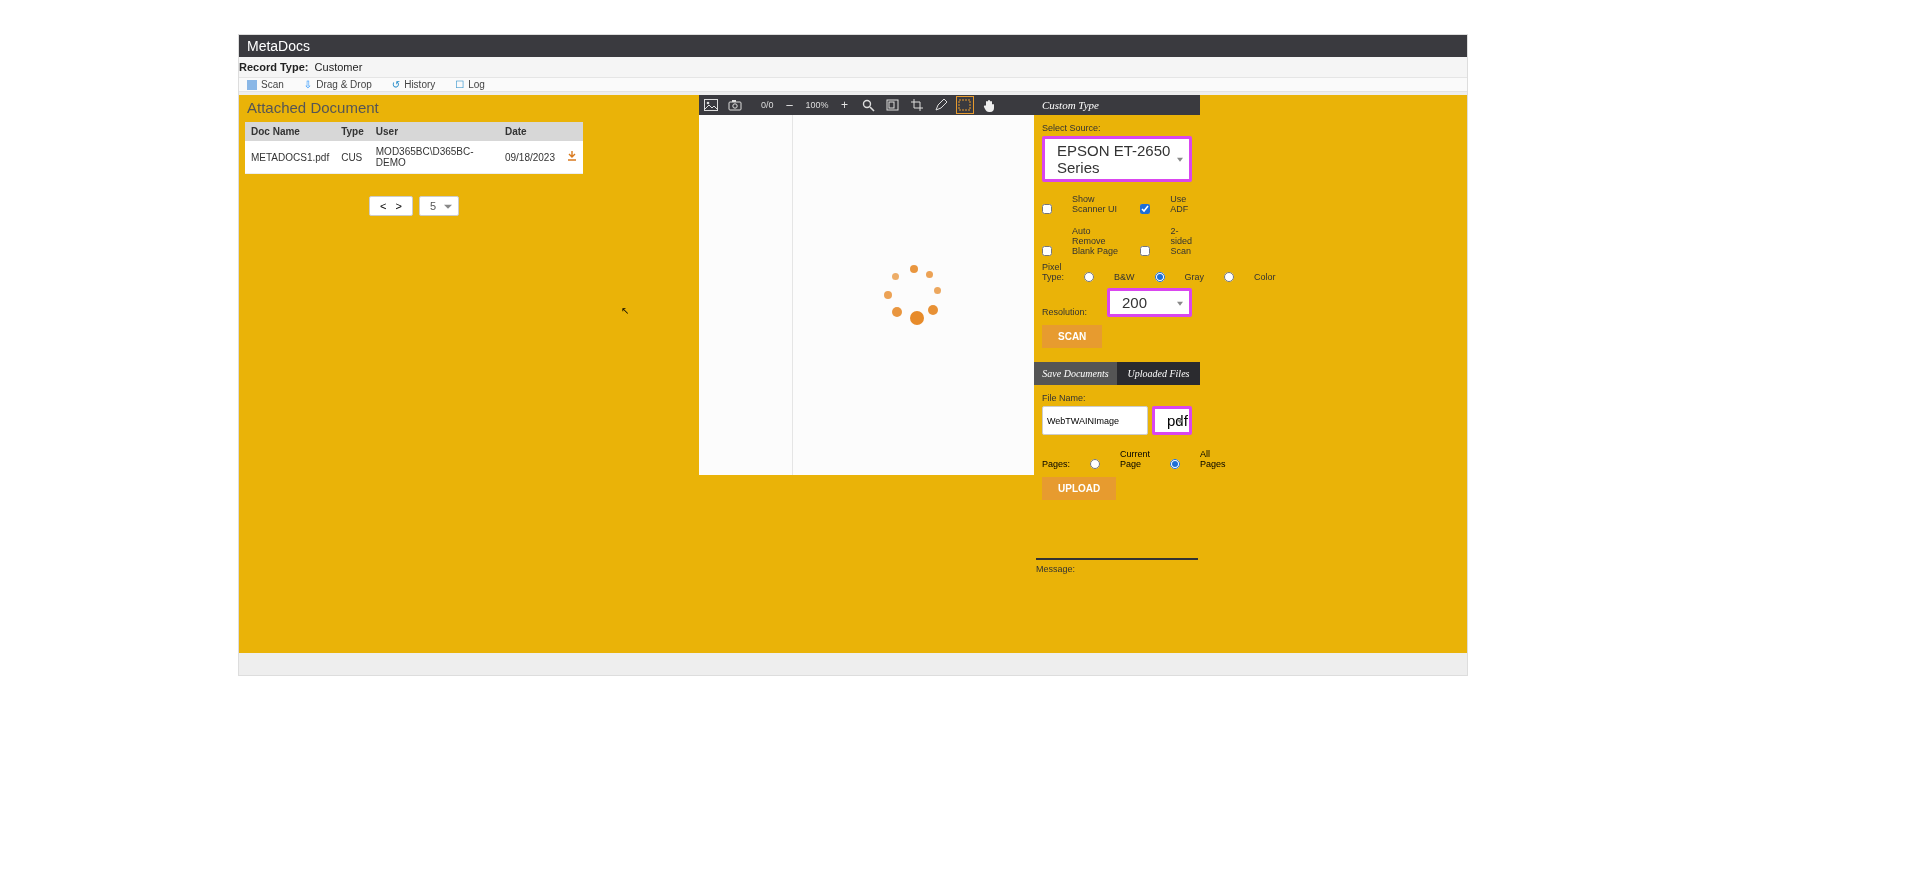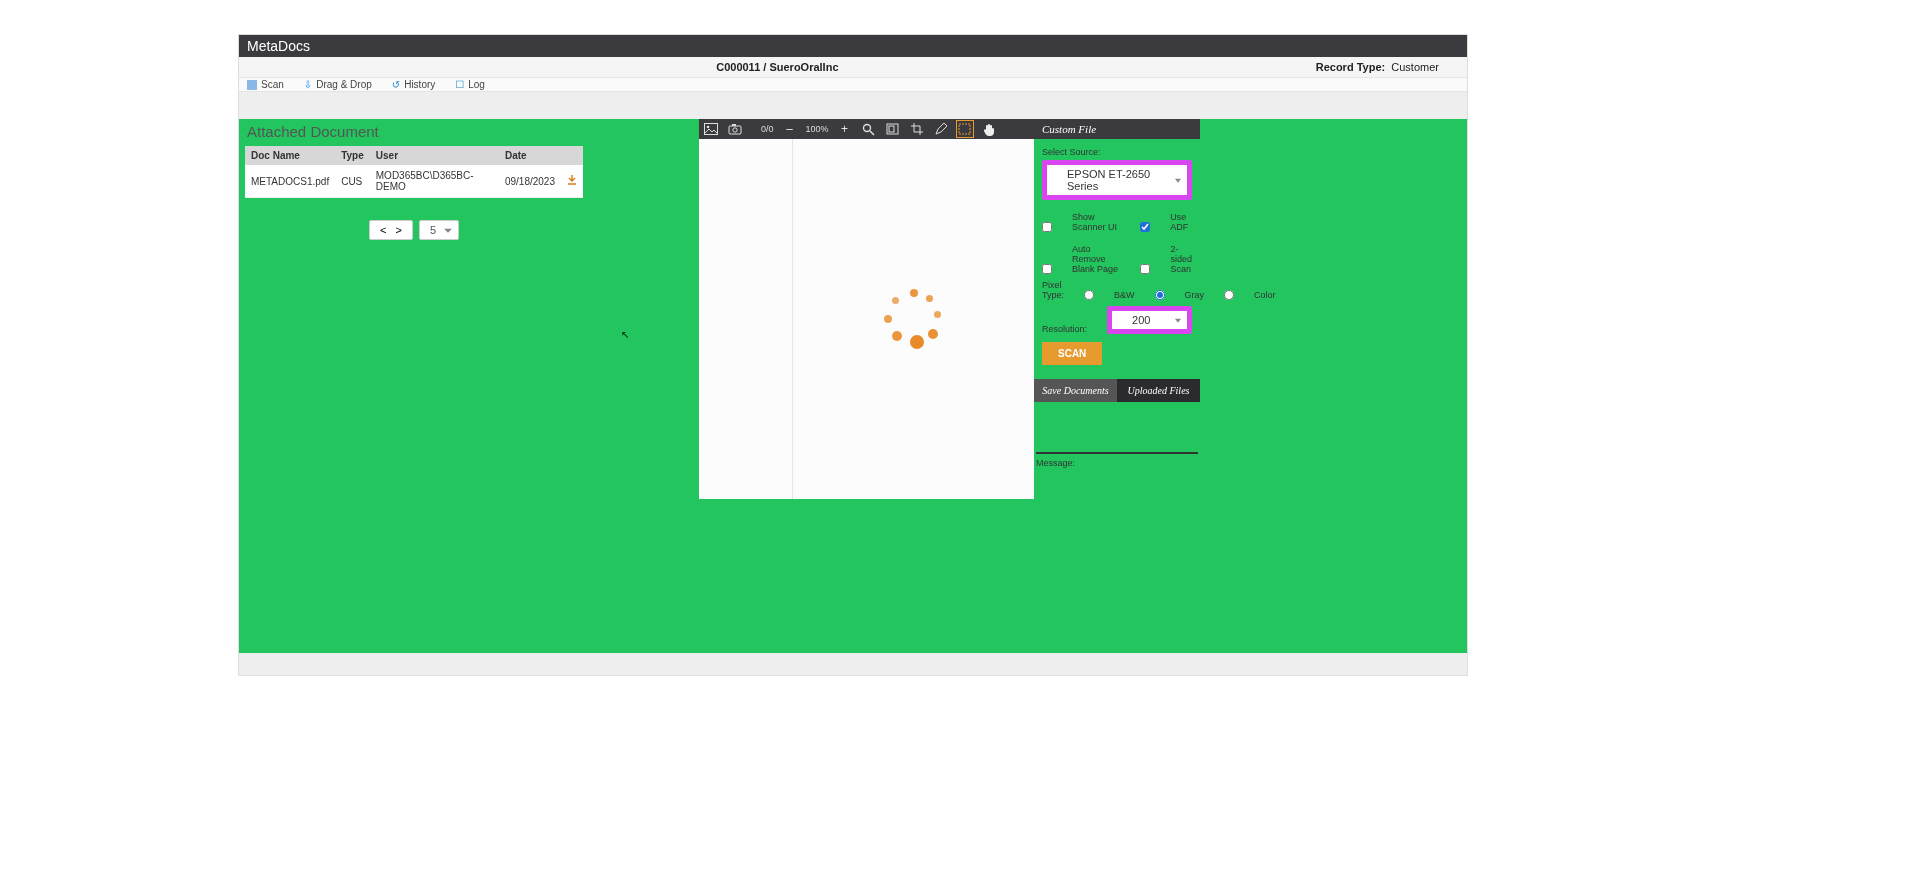--- a/index.html
+++ b/index.html
@@ -15,21 +15,21 @@
 .record-right b { font-weight: 600; }
 
 .tabbar { height: 13px; background: #fafafa; border-bottom: 1px solid #e3e3e3; display: flex; align-items: center; padding-left: 8px; gap: 20px; padding-top: 2px; padding-bottom: 2px; height: 14px; }
 .tab { display: flex; align-items: center; gap: 4px; font-size: 10px; color: #444; cursor: pointer; }
 .tab .ico { width: 10px; height: 10px; display: inline-block; }
 .ico-scan { background: linear-gradient(#8ab7e6,#8ab7e6); }
 .ico-drop { color: #1e90ff; }
 .ico-hist { color: #1e88c7; }
 .ico-log { color: #1e88c7; }
 
-.main { position: absolute; left: 0; top: 60px; right: 0; bottom: 22px; display: flex; background: #22c55e; margin-top: 24px; }
+.main { position: absolute; left: 0; top: 60px; right: 0; bottom: 22px; display: flex; background: #eab308; }
 .left { width: 350px; padding: 0 6px; }
 .attached-h { font-size: 15px; color: #555; font-weight: 400; margin: 4px 2px 6px; }
 
 .table { width: 100%; border-collapse: collapse; font-size: 10px; }
 .table thead th { background: #d7d7d7; text-align: left; padding: 4px 6px; font-weight: 600; color: #333; }
 .table tbody td { background: #fff; padding: 5px 6px; color: #333; border-bottom: 1px solid #eee; }
 .dl-icon { width: 10px; height: 10px; display: inline-block; }
 .dl-icon svg { display: block; }
 
 .pager { display: flex; justify-content: center; gap: 6px; margin-top: 22px; align-items: center; }
@@ -47,21 +47,21 @@
 .page-preview { position: absolute; left: 0; top: 0; width: 94px; height: 360px; background: #fcfcfc; border-right: 1px solid #e5e5e5; }
 .page-main { position: absolute; left: 94px; top: 0; right: 0; bottom: 0; background: #fcfcfc; }
 
 .spinner { position: absolute; left: 50%; top: 50%; width: 60px; height: 60px; transform: translate(-50%,-50%); }
 .spinner .dot { position: absolute; border-radius: 50%; background: #e78b2a; }
 
 .right { position: absolute; left: 795px; top: 0; width: 166px; bottom: 0; }
 .panel-h { height: 20px; background: #3a3a3f; color: #fff; display: flex; align-items: center; padding: 0 8px; font-size: 11px; font-style: italic; font-family: Georgia, serif; }
 .panel-body { padding: 8px; font-size: 9px; color: #333; }
 .lbl { display: block; margin-bottom: 3px; font-size: 9px; color: #333; }
-.sel { width: 100%; border: 5px solid #d946ef; background: #fff; padding: 3px 20px; font-size: 11px; border-radius: 2px; position: relative; }
+.sel { width: 100%; border: 3px solid #d946ef; background: #fff; padding: 3px 12px; font-size: 15px; border-radius: 2px; position: relative; }
 .sel::after { content: ""; position: absolute; right: 6px; top: 50%; transform: translateY(-30%); border-left: 3px solid transparent; border-right: 3px solid transparent; border-top: 4px solid #888; }
 .row { display: flex; align-items: flex-end; gap: 20px; margin-top: 6px; font-size: 9px; }
 .row input[type=checkbox], .row input[type=radio] { width: 10px; height: 10px; margin: 0; }
 .row.cols { justify-content: space-between; }
 .btn-primary { background: #e79b2f; color: #fff; border: none; padding: 6px 16px; font-size: 10px; font-weight: 600; cursor: pointer; margin-top: 8px; }
 
 .tabset { display: flex; margin-top: 6px; }
 .tabset .t { flex: 1; text-align: center; padding: 6px 4px; font-size: 10px; font-style: italic; font-family: Georgia, serif; }
 .tabset .t.active { background: #555; color: #fff; }
 .tabset .t.inactive { background: #2b2b2f; color: #fff; }
@@ -89,23 +89,20 @@
 <body>
 
 <div class="outer">
 <div class="app">
 
   <div class="titlebar">
     <span>MetaDocs</span>
   </div>
 
   <div class="recordbar">
-    <div class="record-center">
-      <span>C000011</span> / <span>SueroOralInc</span>
-    </div>
     <div class="record-right">
       <b>Record Type:</b>
       &nbsp;<span>Customer</span>
     </div>
   </div>
 
   <div class="tabbar">
     <div class="tab">
       <span class="ico ico-scan"></span>
       <span>Scan</span>
@@ -226,21 +223,21 @@
             <div class="dot" style="left:26px;top:46px;width:14px;height:14px;"></div>
             <div class="dot" style="left:8px;top:42px;width:10px;height:10px;opacity:.9"></div>
             <div class="dot" style="left:0;top:26px;width:8px;height:8px;opacity:.8"></div>
             <div class="dot" style="left:8px;top:8px;width:7px;height:7px;opacity:.7"></div>
           </div>
         </div>
       </div>
     </div>
 
     <div class="right">
-      <div class="panel-h">Custom File</div>
+      <div class="panel-h">Custom Type</div>
       <div class="panel-body">
         <span class="lbl">Select Source:</span>
         <div class="sel">EPSON ET-2650 Series</div>
 
         <div class="row cols">
           <label class="row">
                 <input type="checkbox" style=""> 
                 <span>Show Scanner UI</span>
               </label>
           <label class="row">
@@ -280,20 +277,39 @@
           <div class="sel" style="flex:1">200</div>
         </div>
 
         <button class="btn-primary">SCAN</button>
       </div>
 
       <div class="tabset">
         <div class="t active">Save Documents</div>
         <div class="t inactive">Uploaded Files</div>
       </div>
+      <div class="savebody">
+        <span class="lbl">File Name:</span>
+        <div class="flexrow">
+          <input class="input" value="WebTWAINImage" style="">
+          <div class="sel" style="width:40px">pdf</div>
+        </div>
+        <div class="row" style="margin-top:8px;">
+          <span>Pages:</span>
+          <label class="row">
+                <input type="radio" name="pg" style=""> 
+                <span>Current Page</span>
+              </label>
+          <label class="row">
+                <input type="radio" name="pg" checked="" style="accent-color: rgb(30, 111, 214);"> 
+                <span>All Pages</span>
+              </label>
+        </div>
+        <button class="btn-primary">UPLOAD</button>
+      </div>
 
       <div style="margin-top:50px; padding:0 2px;">
         <div class="msg-h">Message:</div>
         <div class="msg-box"></div>
       </div>
     </div>
 
     <div class="cursor">↖</div>
 
   </div>

